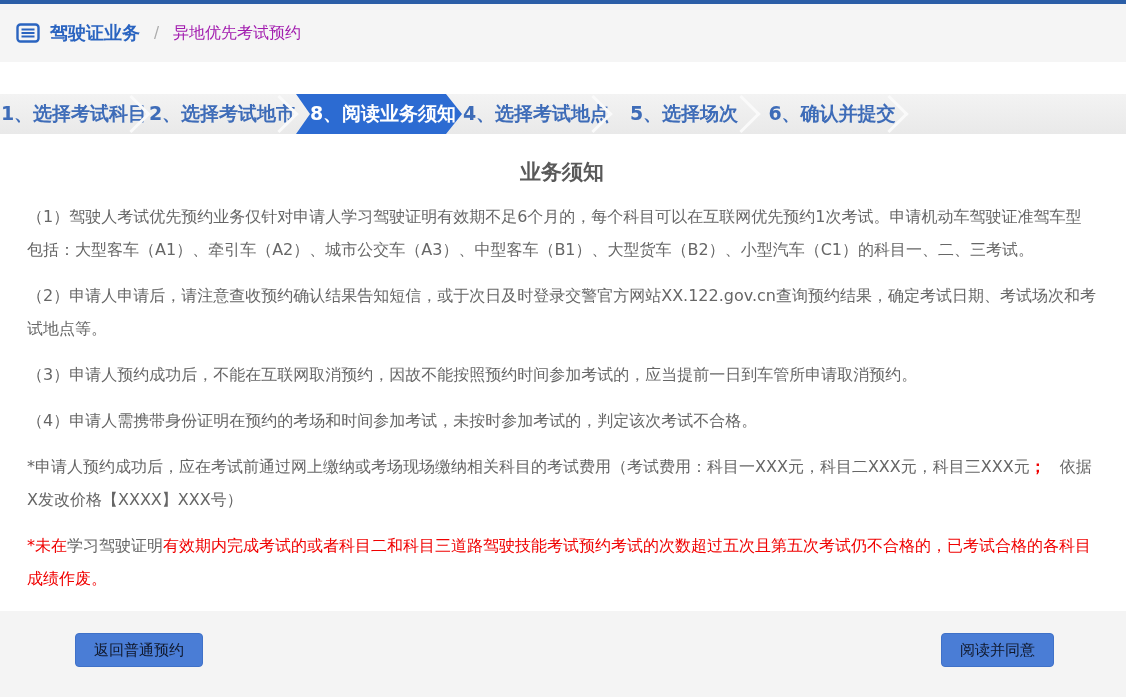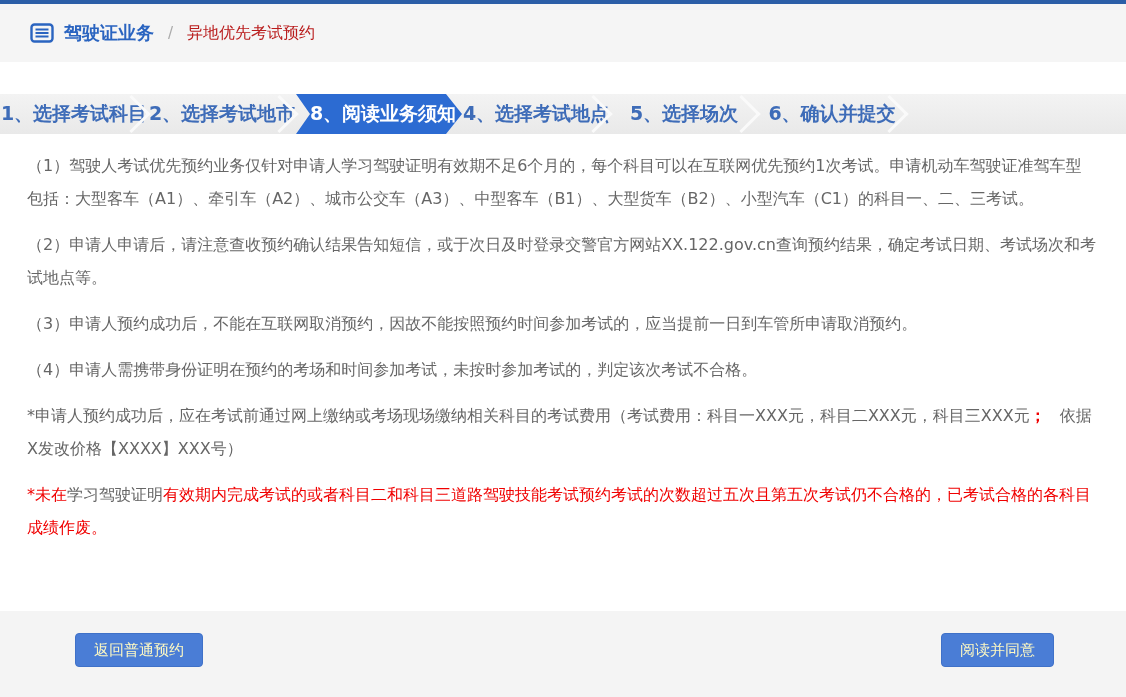--- a/index.html
+++ b/index.html
@@ -8,26 +8,26 @@
   }
   *{box-sizing:border-box;}
   html,body{margin:0;padding:0;}
   body{
     width:1126px;height:697px;position:relative;overflow:hidden;background:#fff;
     font-family:"DejaVu Sans","Liberation Sans",sans-serif;
   }
   .topline{height:4px;width:100%;background:var(--top-bar);}
   header{
     height:58px;width:100%;background:#f5f5f5;display:flex;align-items:center;
-    padding-left:30px;
+    padding-left:16px;
   }
   .hicon{display:inline-flex;align-items:center;color:var(--link-blue);margin-right:10px;}
   .htitle{color:var(--link-blue);font-size:18px;font-weight:bold;cursor:pointer;}
   .hsep{color:#aaaaaa;font-size:15px;margin:0 14px;}
-  .hsub{color:#b91c1c;font-size:16px;}
+  .hsub{color:#a21caf;font-size:16px;}
   .steps{
     position:relative;height:40px;margin-top:32px;width:100%;
     background:linear-gradient(180deg,#f3f3f3,#e9e9e9);
     display:flex;overflow:hidden;
   }
   .step{
     position:relative;flex:0 0 148px;display:flex;align-items:center;justify-content:center;
     font-size:19px;font-weight:bold;color:var(--step-text);
   }
   .step::after{
@@ -52,21 +52,21 @@
   .fee{margin-top:17px;}
   .red{color:var(--red);}
   .fee .red{font-weight:bold;}
   .basis{margin-left:14px;}
   .warning{margin-top:4px;}
   footer{
     position:absolute;left:0;bottom:0;width:100%;height:86px;background:#f4f4f4;
   }
   .btn{
     position:absolute;top:22px;height:34px;border:1px solid #3f71c8;border-radius:4px;
-    background:var(--button-bg);color:#fef9c3;font-size:15px;padding:0 18px;cursor:pointer;
+    background:var(--button-bg);color:#0f172a;font-size:15px;padding:0 18px;cursor:pointer;
     font-family:"DejaVu Sans","Liberation Sans",sans-serif;
   }
   .btn-back{left:75px;}
   .btn-agree{right:72px;}
 </style>
 </head>
 <body>
 
 <div class="topline"></div>
 
@@ -100,20 +100,21 @@
   <div class="step">
     <span>5、选择场次</span>
   </div>
   <div class="step">
     <span>6、确认并提交</span>
   </div>
   <div class="step-fill"></div>
 </nav>
 
 <main class="notice">
+  <h1 class="ntitle">业务须知</h1>
   <div class="paras">
     <p>（1）驾驶人考试优先预约业务仅针对申请人学习驾驶证明有效期不足6个月的，每个科目可以在互联网优先预约1次考试。申请机动车驾驶证准驾车型包括：大型客车（A1）、牵引车（A2）、城市公交车（A3）、中型客车（B1）、大型货车（B2）、小型汽车（C1）的科目一、二、三考试。</p>
     <p>（2）申请人申请后，请注意查收预约确认结果告知短信，或于次日及时登录交警官方网站XX.122.gov.cn查询预约结果，确定考试日期、考试场次和考试地点等。</p>
     <p>（3）申请人预约成功后，不能在互联网取消预约，因故不能按照预约时间参加考试的，应当提前一日到车管所申请取消预约。</p>
     <p>（4）申请人需携带身份证明在预约的考场和时间参加考试，未按时参加考试的，判定该次考试不合格。</p>
   </div>
   <p class="fee">
     <span>*申请人预约成功后，应在考试前通过网上缴纳或考场现场缴纳相关科目的考试费用（考试费用：科目一XXX元，科目二XXX元，科目三XXX元</span><span class="red">；</span><span class="basis">依据X发改价格【XXXX】XXX号）</span>
   </p>
   <p class="warning">

